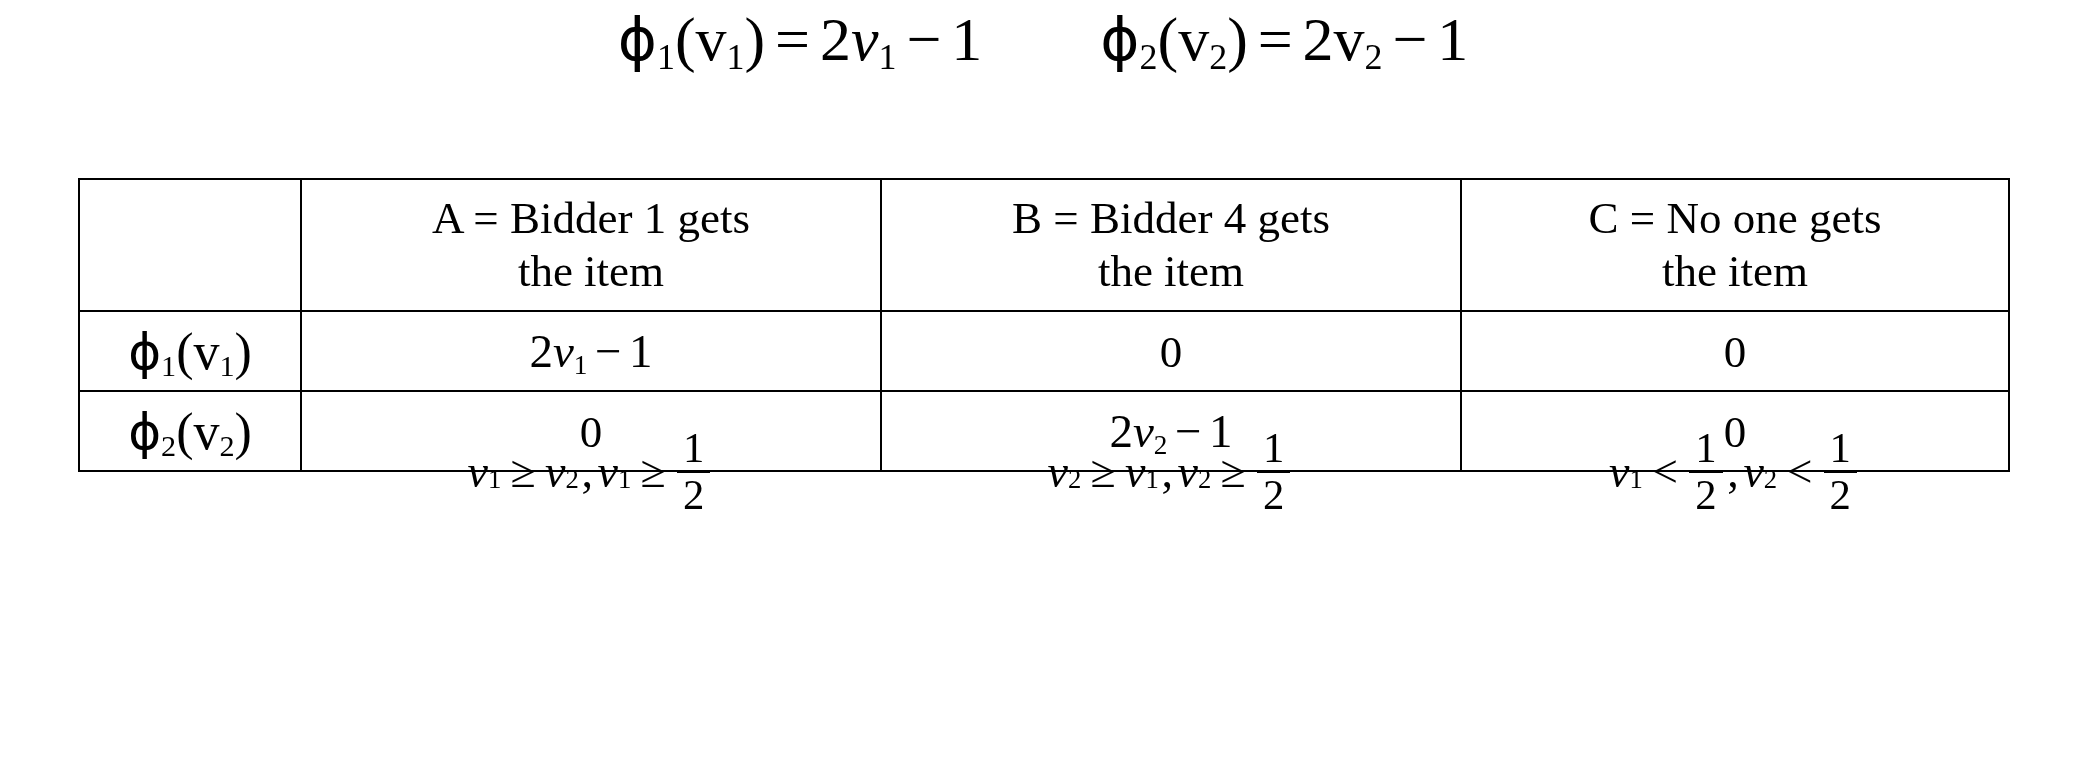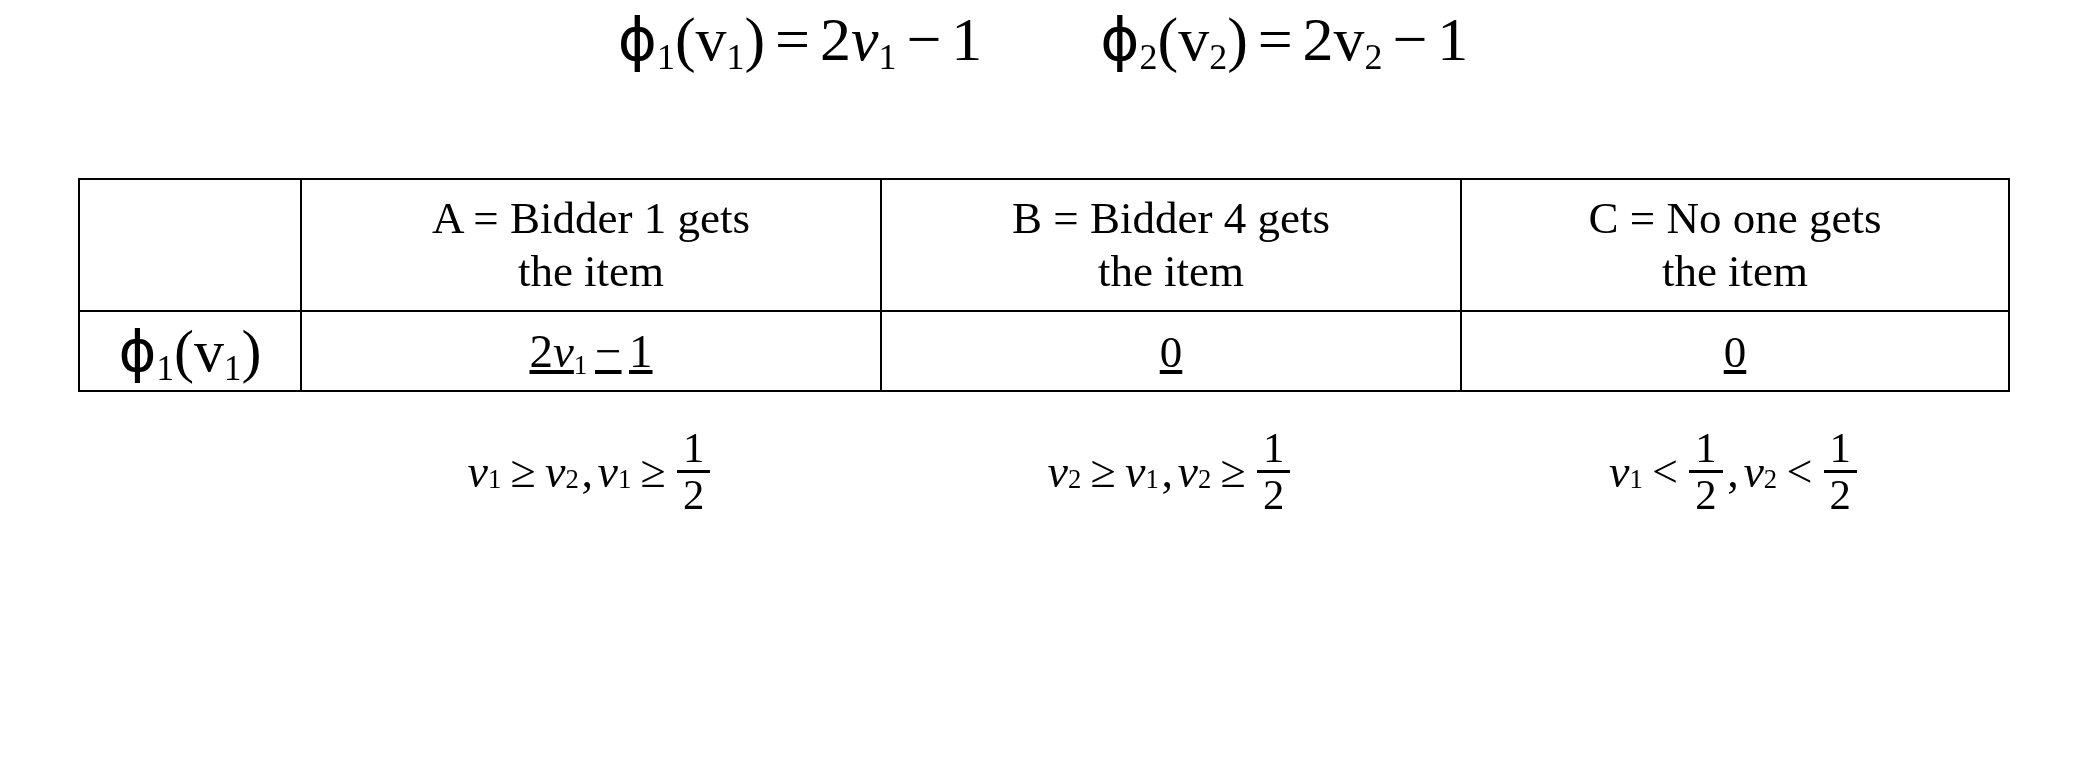--- a/index.html
+++ b/index.html
@@ -56,28 +56,27 @@
 
   th.hdr{
     height:130px;
     font-size:45px;
     line-height:1.18;
     padding:6px 14px;
   }
   th.hdr.blank{font-size:0;}
   td.rowlab{
     height:78px;
-    font-size:60px;
+    font-size:52px;
     white-space:nowrap;
     padding:0 6px;
   }
   td.val{
     height:78px;
     font-size:47px;
-    text-decoration:underline;
   }
   .zero{font-size:45px;}
 
   
   .cond-band{
     position:absolute;left:78px;top:408px;width:1930px;
     display:flex;
   }
   .cond-cell{
     display:flex;justify-content:center;align-items:center;
@@ -179,20 +178,34 @@
             <span class="mu">2</span><span class="mi">v</span><sub>1</sub><span class="op">−</span><span class="mu">1</span>
           </td>
           <td class="val">
             <span class="zero">0</span>
           </td>
           <td class="val">
             <span class="zero">0</span>
           </td>
         </tr>
 
+        <tr>
+          <td class="rowlab">
+            <span class="phi">ϕ</span><sub>2</sub><span class="paren">(</span><span class="mu">v</span><sub>2</sub><span class="paren">)</span>
+          </td>
+          <td class="val">
+            <span class="zero">0</span>
+          </td>
+          <td class="val">
+            <span class="mu">2</span><span class="mi">v</span><sub>2</sub><span class="op">−</span><span class="mu">1</span>
+          </td>
+          <td class="val">
+            <span class="zero">0</span>
+          </td>
+        </tr>
 
       </tbody>
     </table>
   </div>
 
   <div class="cond-band">
 
     <div class="cond-cell k0"></div>
 
     <div class="cond-cell k1">

